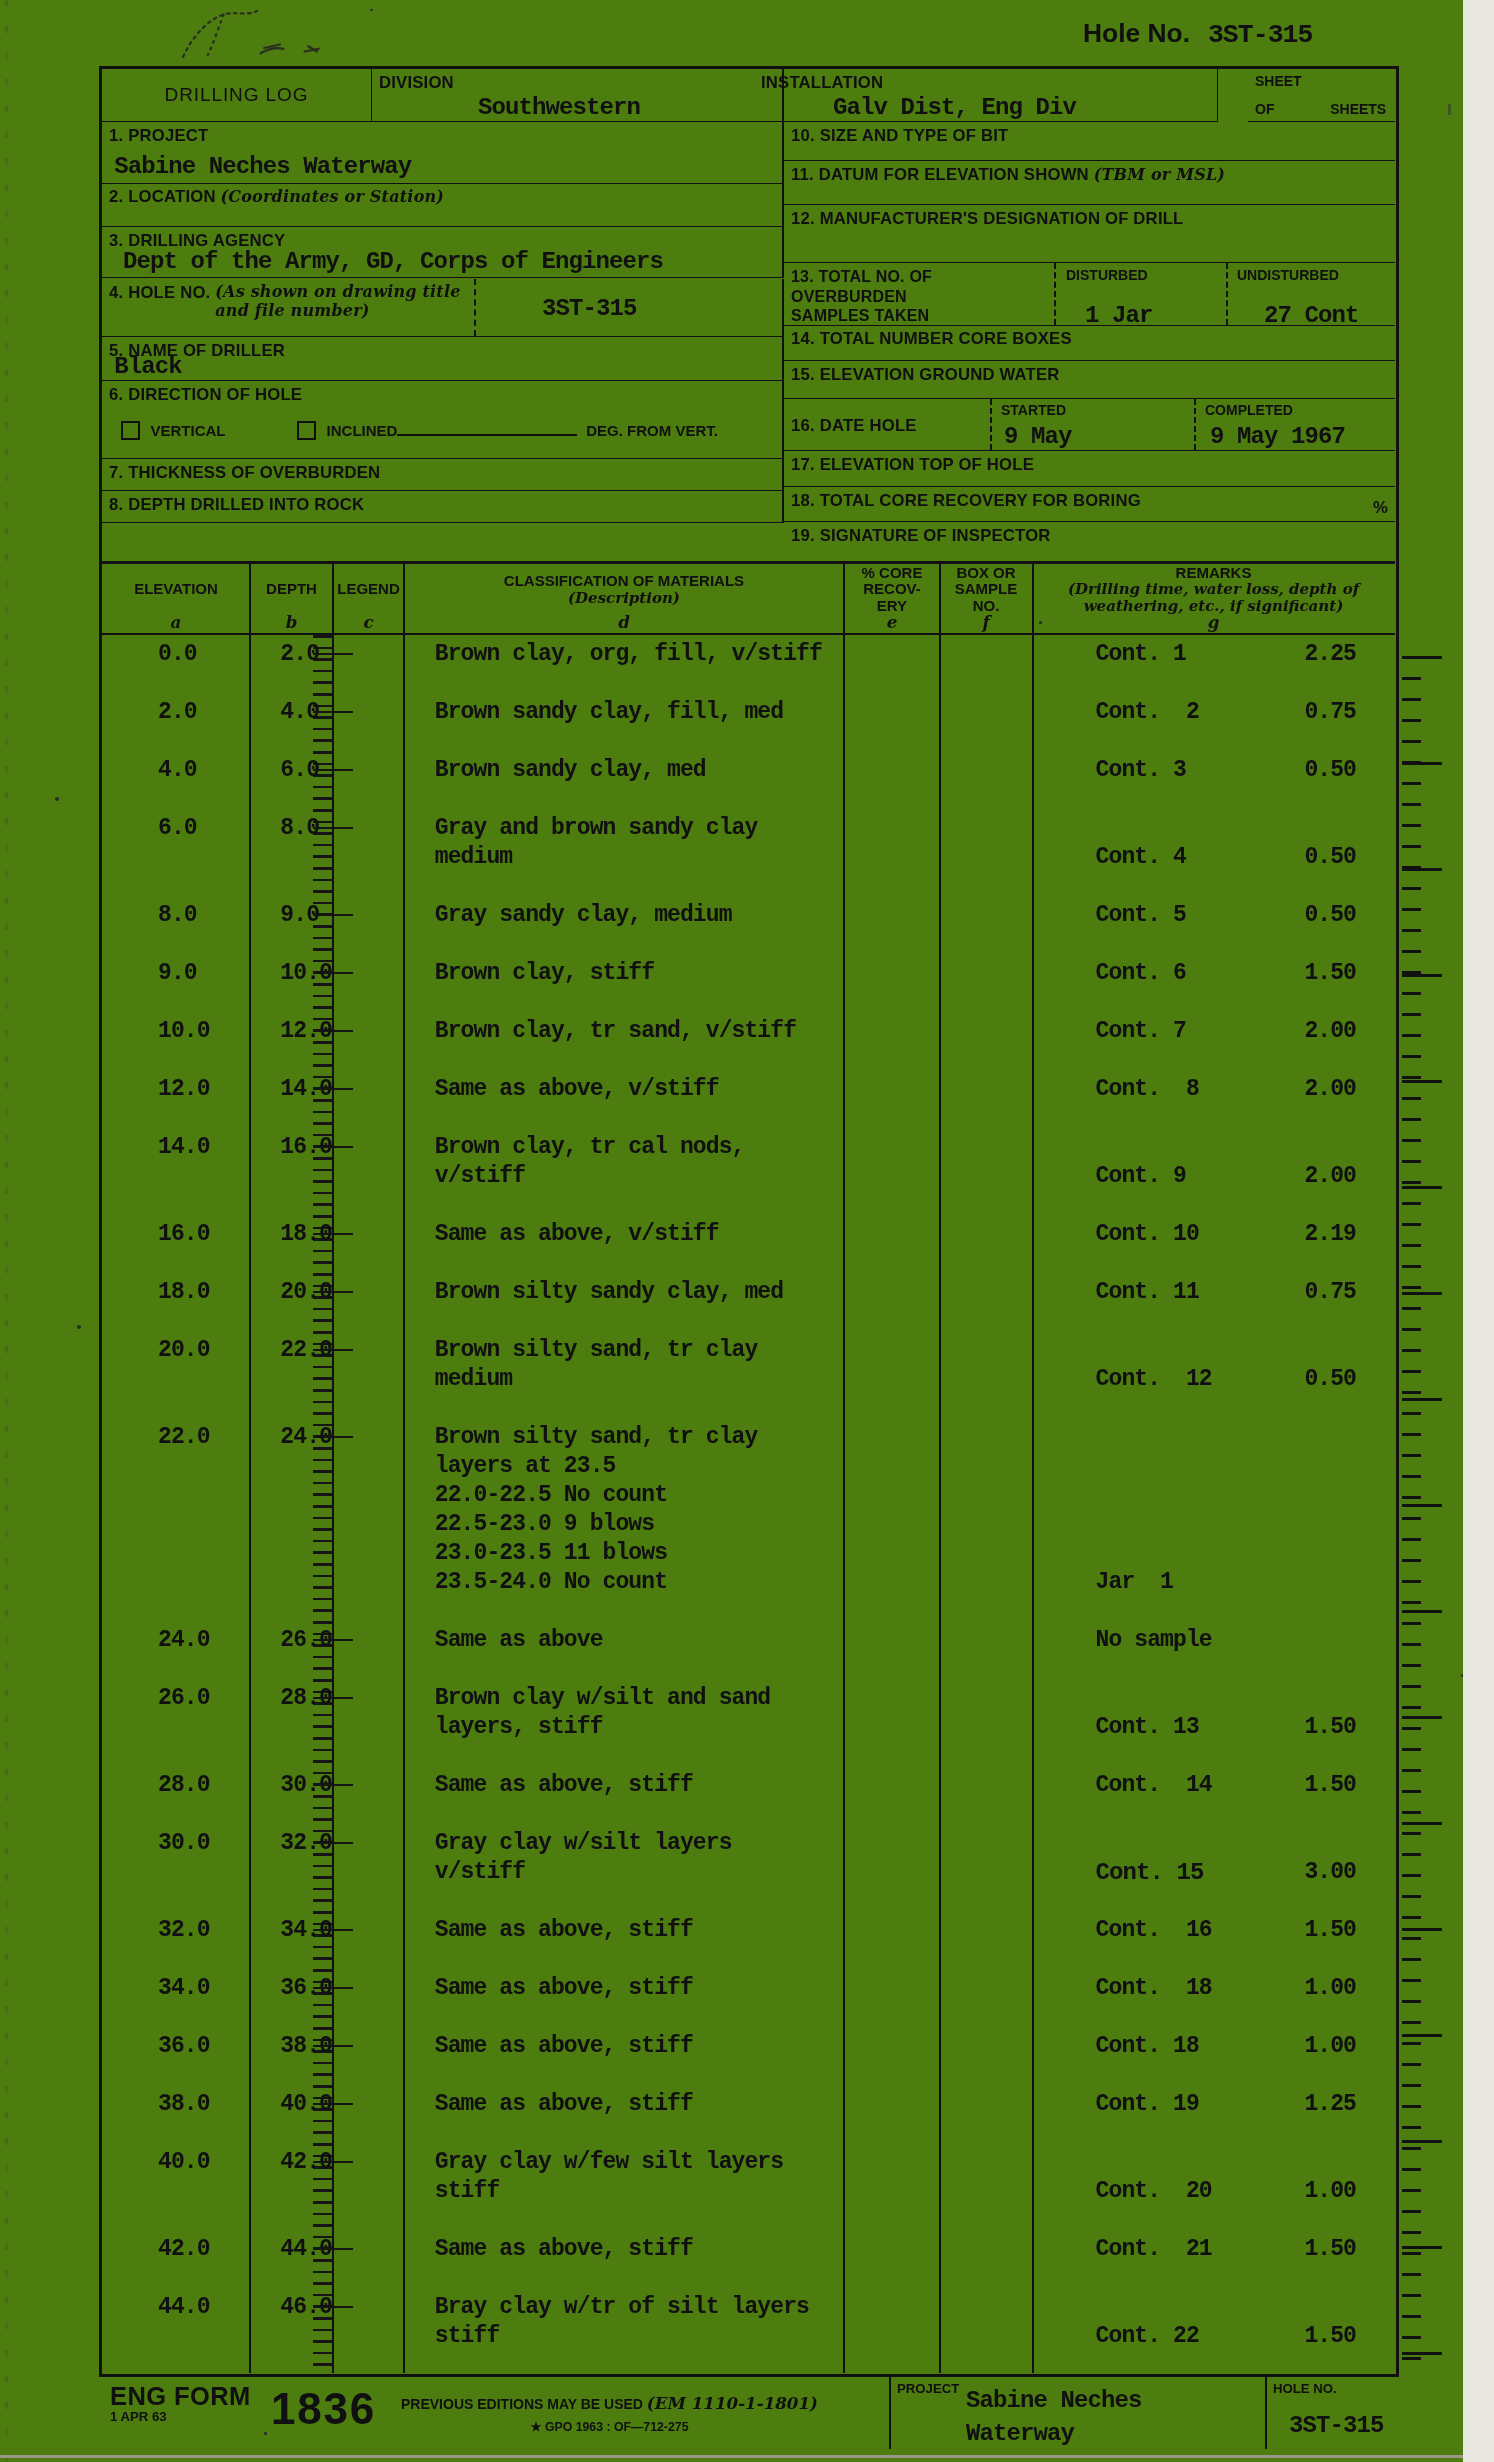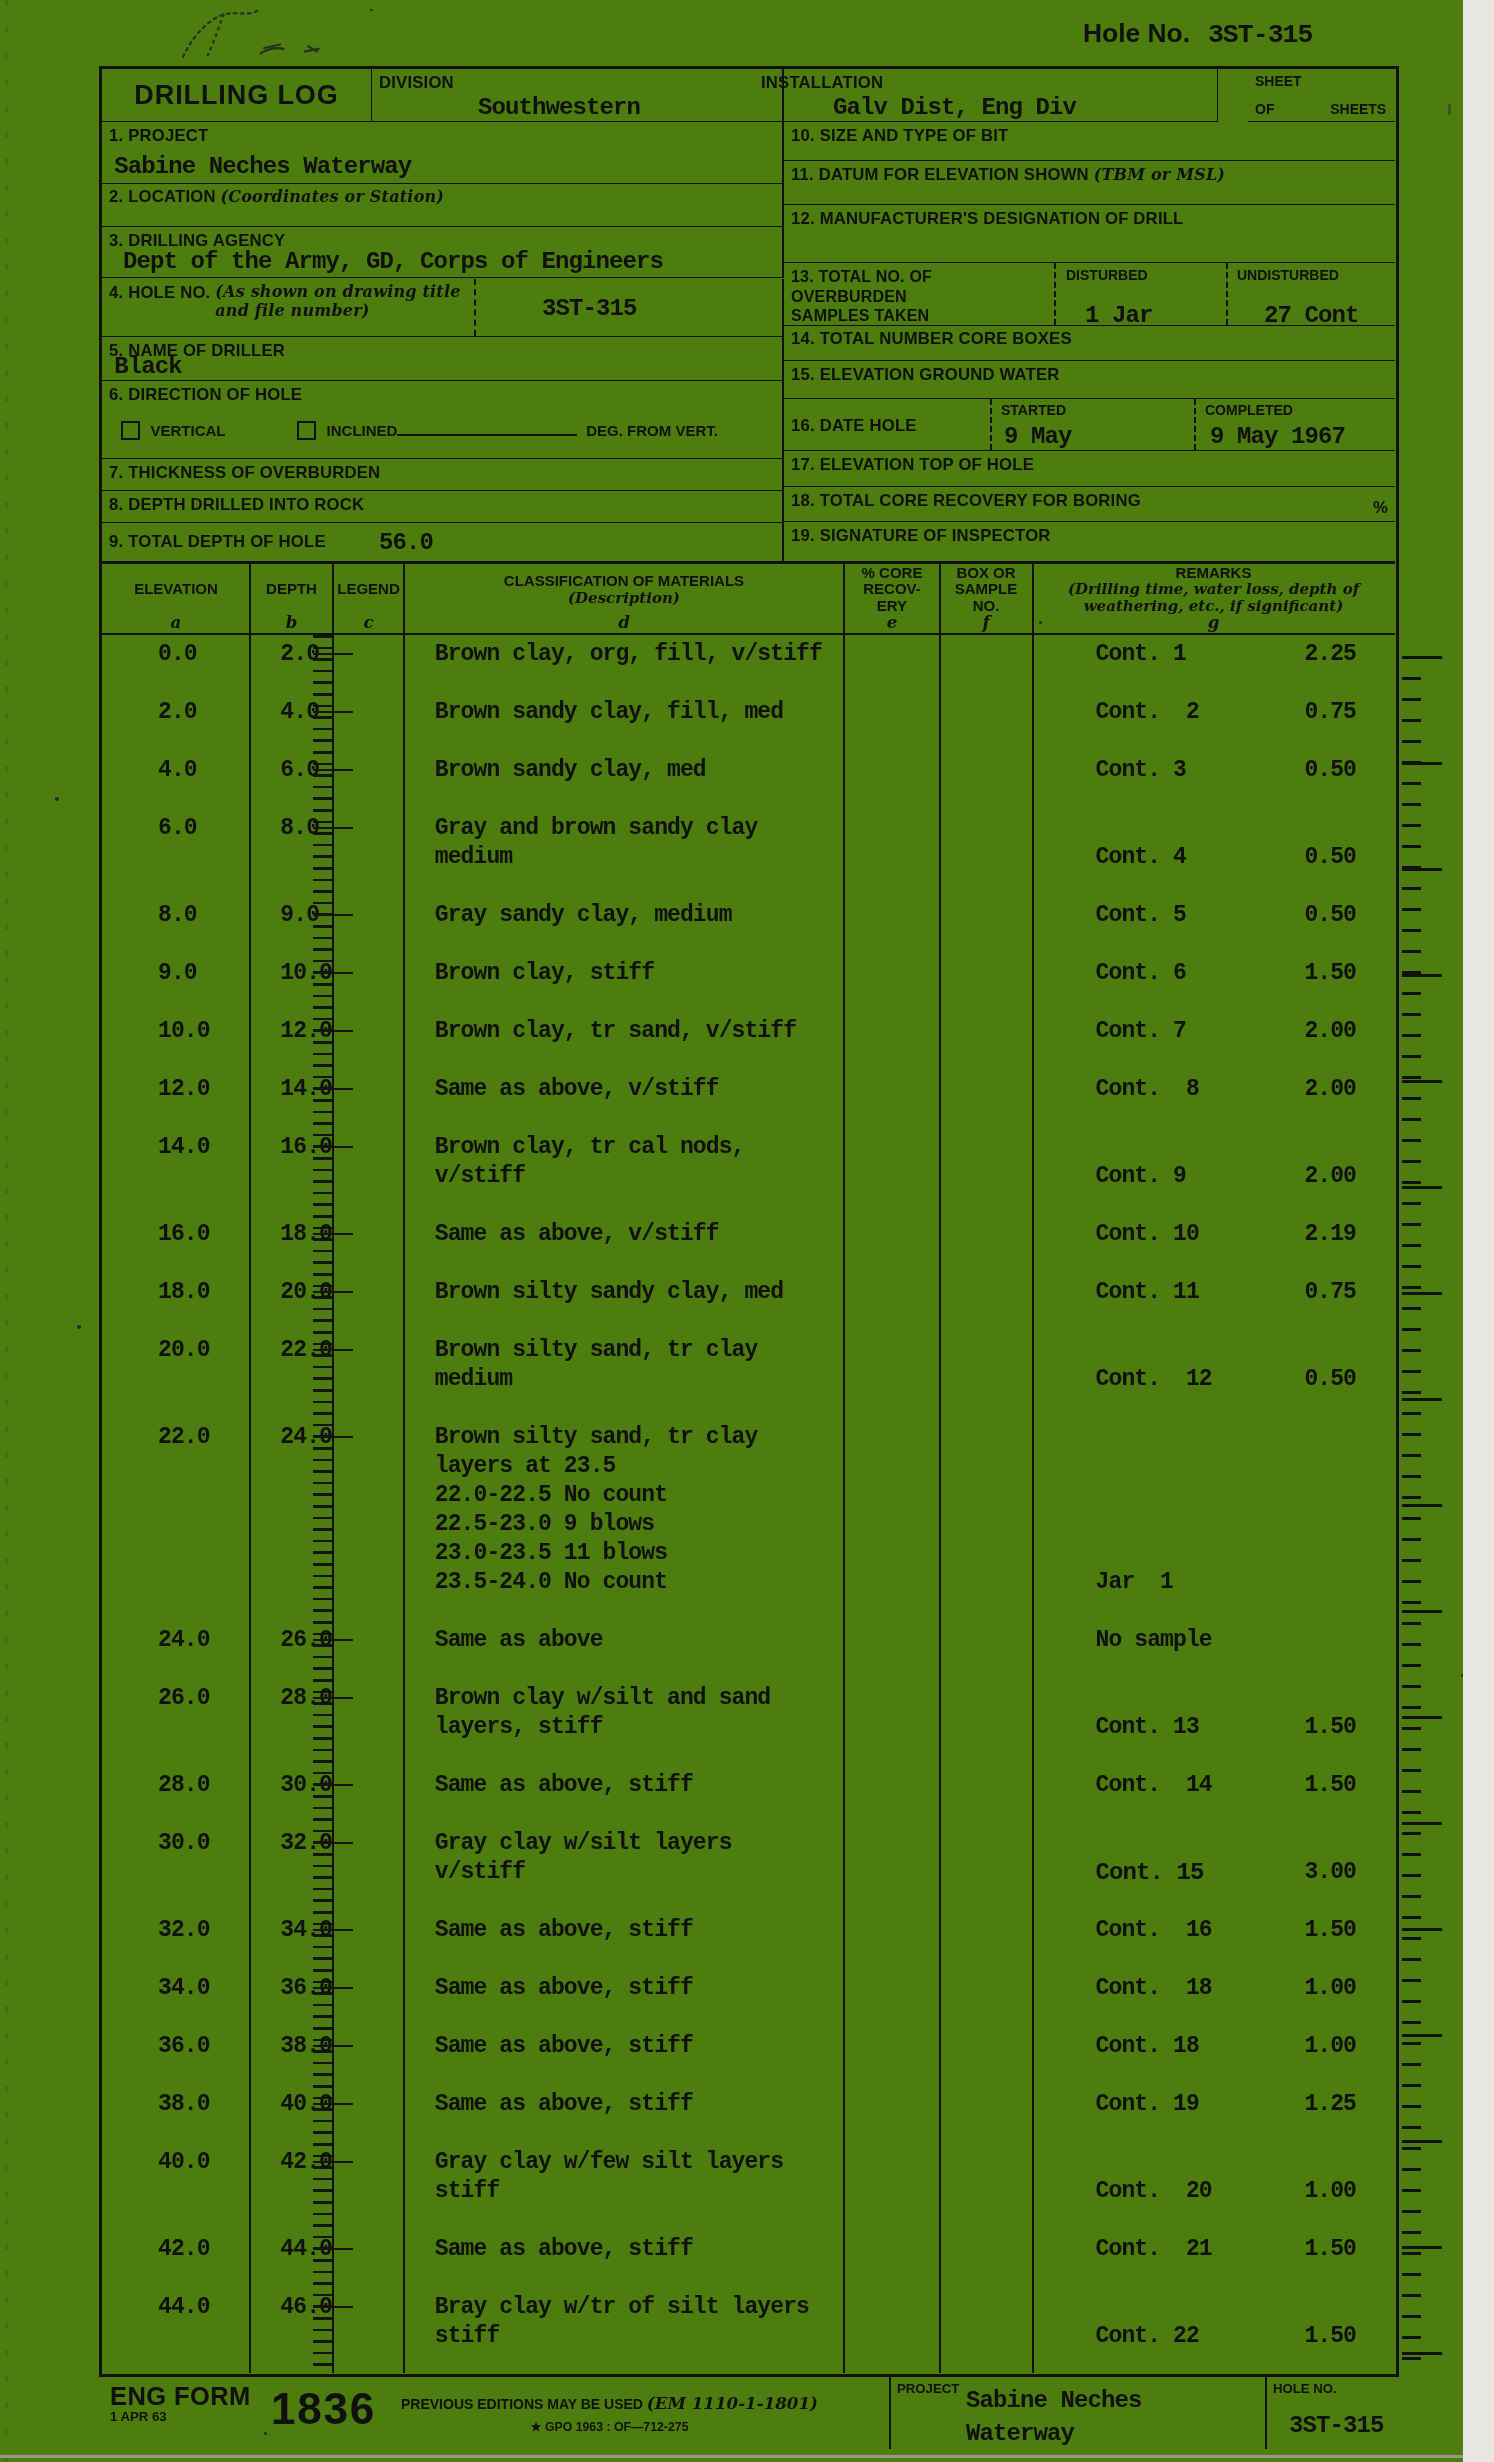--- a/index.html
+++ b/index.html
@@ -29,21 +29,21 @@
   
   .form { position:absolute; left:99px; top:66px; width:1300px; height:2311px; border:3.5px solid #111; }
   .hbox { position:absolute; border-right:1.8px solid #111; border-bottom:1.8px solid #111; padding:4.4px 7px; }
   .hbox.rcol { border-right:none; }
   .hbox.main-div { border-right:2.6px solid #111; }
   .hbox.no-b { border-bottom:none; }
   .val { position:absolute; }
   .dash-v { position:absolute; top:0; bottom:0; border-left:2.6px dashed #111; }
 
   .title-box { display:flex; align-items:center; justify-content:center; }
-  .form-title { font-size:27px; font-weight:700; letter-spacing:0.9px;text-align:right; }
+  .form-title { font-size:19px; font-weight:400; letter-spacing:0.9px;text-align:right; }
 
   
   .cbrow { position:absolute; left:19.4px; top:40px; display:flex; align-items:center; }
   .cb { width:18.5px; height:18.5px; border:2.6px solid #111; display:inline-block; }
   .cbl { font-size:15px; font-weight:700; margin-left:10.6px; }
   .fill-line { display:inline-block; width:180px; border-bottom:2.6px solid #111; height:12.3px; }
 
   
   .thead { position:absolute; left:0; top:492px; width:1293px; height:74px;
            border-top:3.5px solid #111; border-bottom:2.6px solid #111; display:flex; }
@@ -182,24 +182,20 @@
         <span class="fill-line"></span>
         <span class="cbl" style="margin-left:8.8px">DEG. FROM VERT.</span>
       </div>
     </div>
     <div class="hbox main-div" style="left:0;top:390px;width:682px;height:32px">
       <div class="lbl">7. THICKNESS OF OVERBURDEN</div>
     </div>
     <div class="hbox main-div" style="left:0;top:422px;width:682px;height:32px">
       <div class="lbl">8. DEPTH DRILLED INTO ROCK</div>
     </div>
-    <div class="hbox main-div no-b" style="left:0;top:453px;width:682px;height:39px">
-      <div class="lbl" style="margin-top:5.3px">9. TOTAL DEPTH OF HOLE</div>
-      <div class="val mono" style="left:277px;top:7px">56.0</div>
-    </div>
 
     <div class="hbox rcol" style="left:682px;top:53px;width:611px;height:39px">
       <div class="lbl">10. SIZE AND TYPE OF BIT</div>
     </div>
     <div class="hbox rcol" style="left:682px;top:92px;width:611px;height:44px">
       <div class="lbl">
         <span>11. DATUM FOR ELEVATION SHOWN</span>
         <span class="it">(TBM or MSL)</span>
       </div>
     </div>

